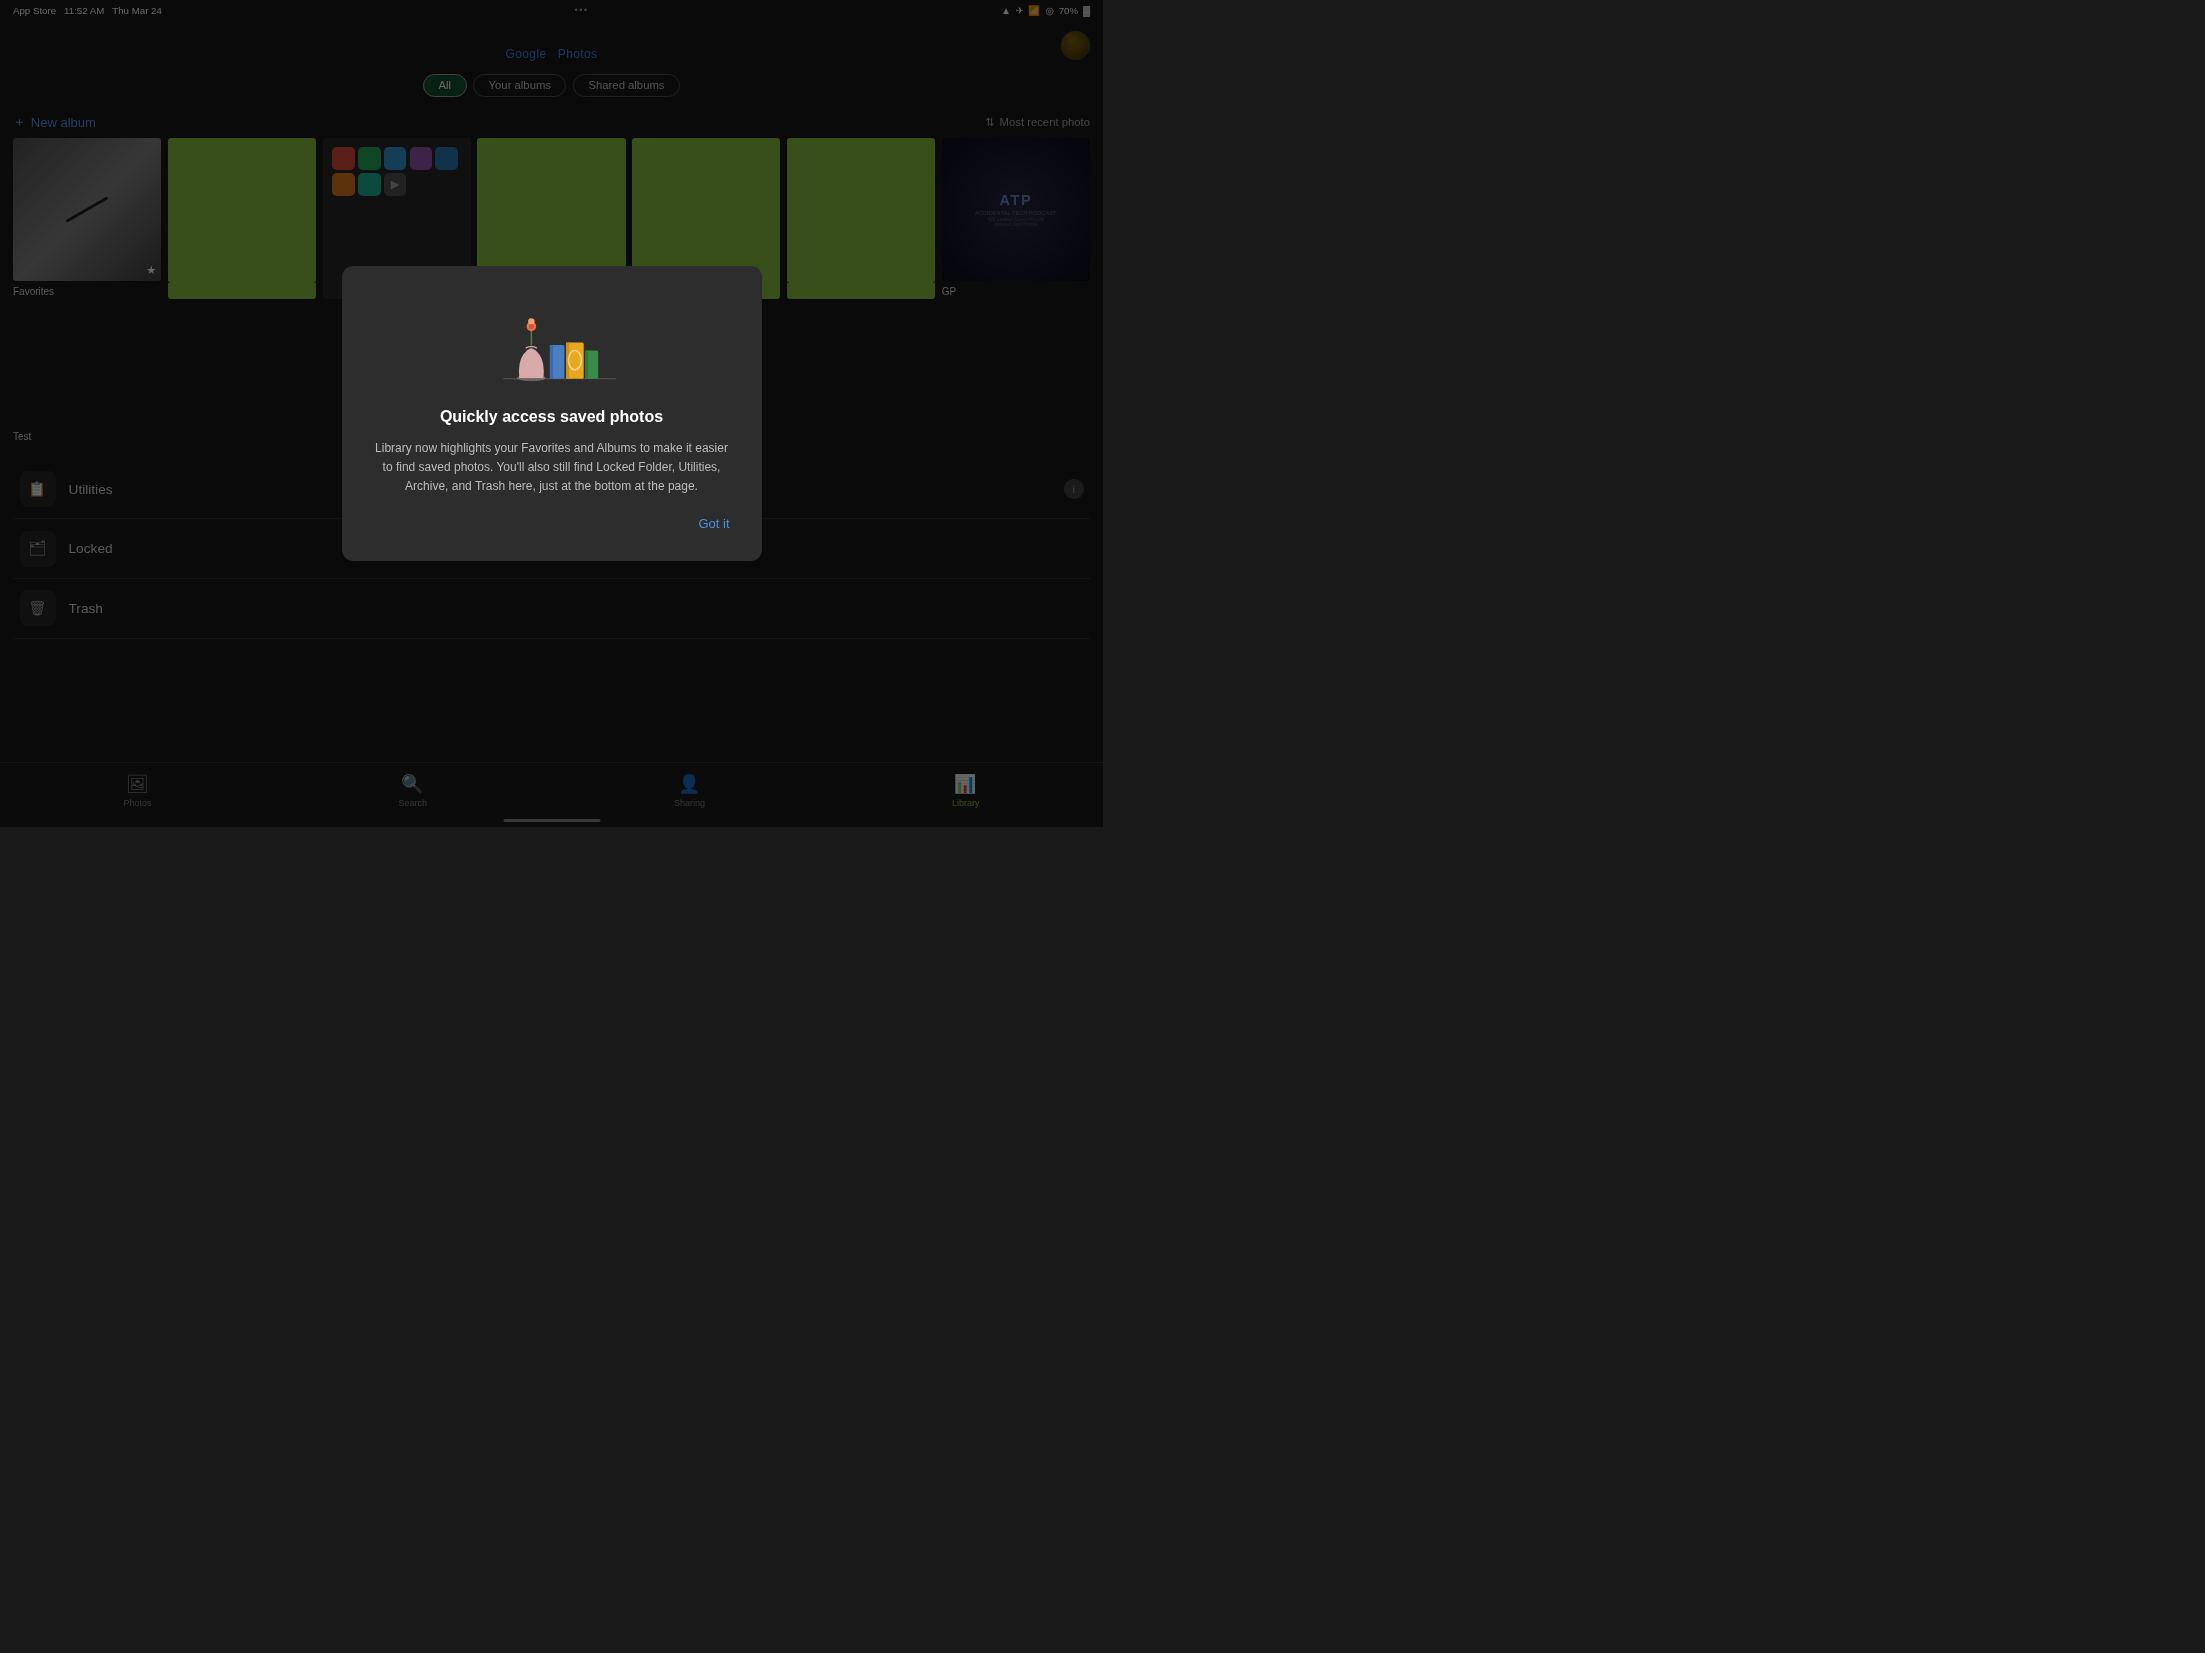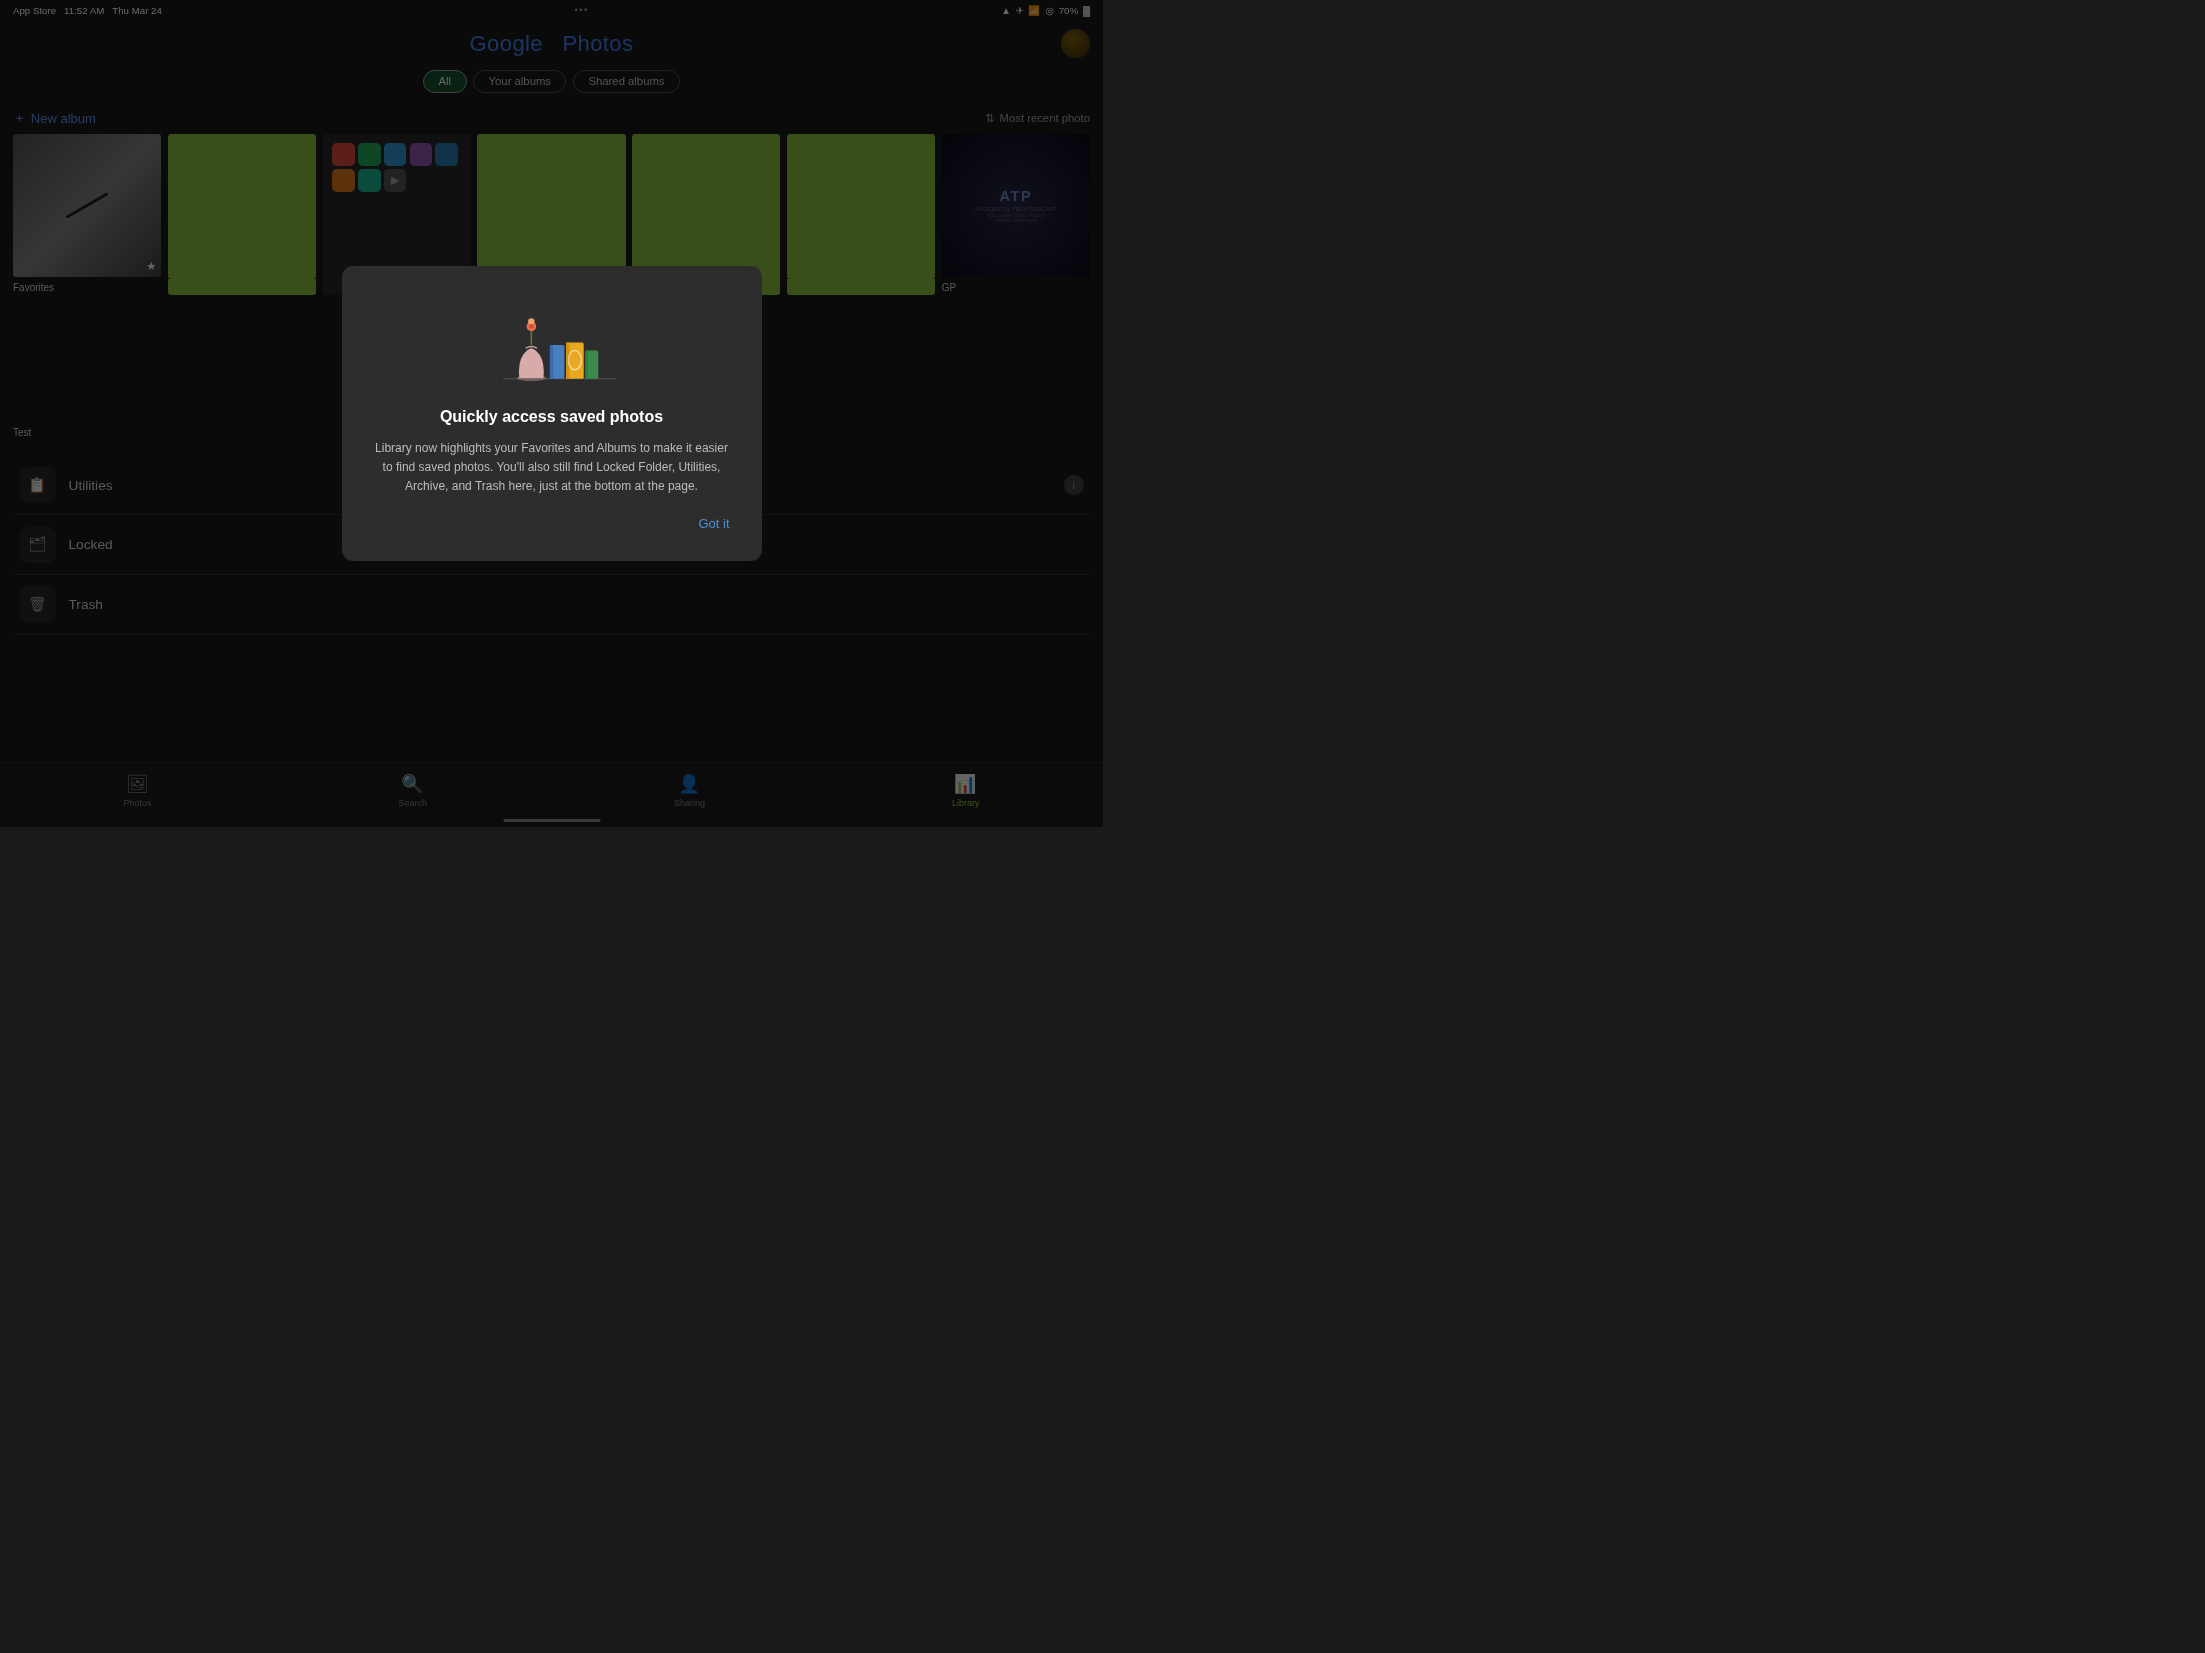--- a/index.html
+++ b/index.html
@@ -30,24 +30,25 @@
 
     
     .header {
       display: flex;
       align-items: center;
       justify-content: center;
       padding: 6.5px 16px;
       position: relative;
     }
     .header-title {
-      font-size: 22px;
+      font-size: 12px;
       color: #ccc;
       font-weight: 300;
       letter-spacing: 0.4px;
+      margin-top: 16px;
     }
     .header-title span { color: #4285f4; font-weight: 400; }
     .header-avatar {
       position: absolute;
       right: 13px;
       width: 29px;
       height: 29px;
       border-radius: 50%;
       background: #555;
       overflow: hidden;

